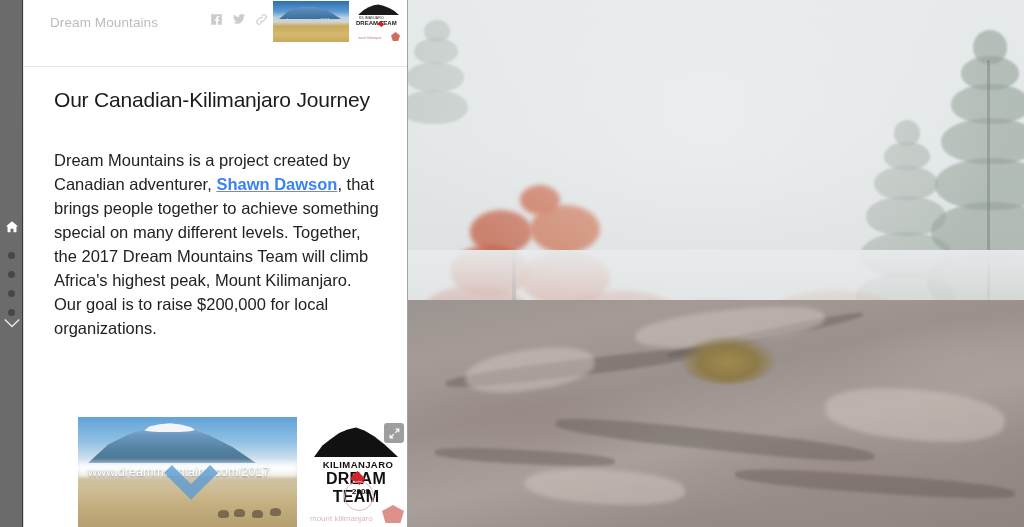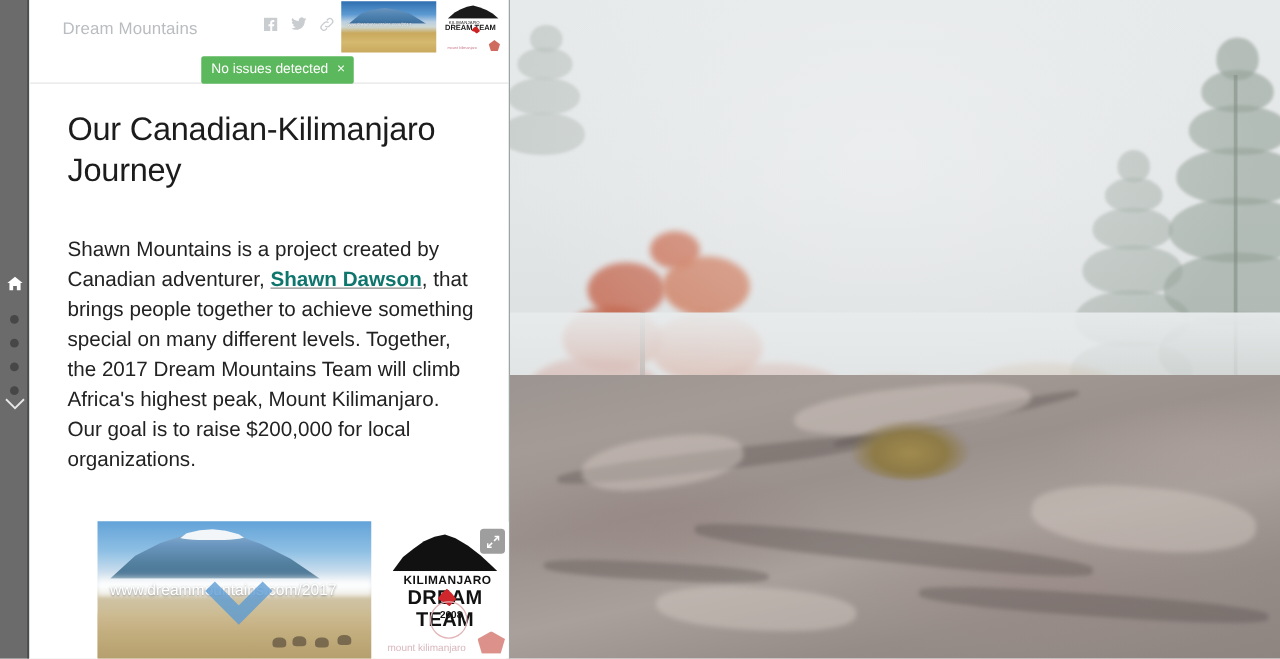--- a/index.html
+++ b/index.html
@@ -182,34 +182,34 @@
     white-space: nowrap;
     display: flex; align-items: center; gap: 7px;
     z-index: 6;
   }
   .badge-close { font-size: 11px; opacity: .95; }
 
   .article {
     padding: 20px 26px 0 30px;
   }
   .article h1 {
-    font-size: 26px;
+    font-size: 21px;
     font-weight: normal;
     line-height: 1.28;
     color: #1c1c1c;
     letter-spacing: -.2px;
     margin-bottom: 34px;
   }
   .article p {
     font-size: 16.5px;
     line-height: 1.46;
     color: #222222;
   }
   .article p a {
-    color: #0f766e; font-weight: bold;
+    color: #3b82f6; font-weight: bold;
     text-decoration: underline;
     text-decoration-color: #8a8a8a;
   }
 
   .figure-row {
     position: absolute; left: 54px; top: 417px;
     display: flex; gap: 3px;
   }
   .fig-photo {
     width: 219px; height: 110px; position: relative; overflow: hidden;
@@ -409,28 +409,24 @@
           <div class="lmt"></div>
           <div class="lt1">KILIMANJARO</div>
           <div class="lt2">DREAM TEAM</div>
           <div class="lred"></div>
           <div class="lfoot">mount kilimanjaro</div>
           <div class="lfoot2"></div>
         </div>
       </div>
     </div>
 
-    <div class="badge">
-      <span>No issues detected</span>
-      <span class="badge-close">×</span>
-    </div>
 
     <div class="article">
       <h1>Our Canadian-Kilimanjaro Journey</h1>
-      <p><span>Shawn Mountains is a project created by Canadian adventurer, </span><a href="#">Shawn Dawson</a><span>, that brings people together to achieve something special on many different levels. Together, the 2017 Dream Mountains Team will climb Africa's highest peak, Mount Kilimanjaro. Our goal is to raise $200,000 for local organizations.</span></p>
+      <p><span>Dream Mountains is a project created by Canadian adventurer, </span><a href="#">Shawn Dawson</a><span>, that brings people together to achieve something special on many different levels. Together, the 2017 Dream Mountains Team will climb Africa's highest peak, Mount Kilimanjaro. Our goal is to raise $200,000 for local organizations.</span></p>
     </div>
 
     <div class="figure-row">
       <div class="fig-photo">
         <div class="kmt"></div>
         <div class="snow"></div>
         <div class="cloudband"></div>
         <div class="plain"></div>
         <div class="eleph" style="left:140px;"></div>
         <div class="eleph" style="left:156px;bottom:10px;"></div>

